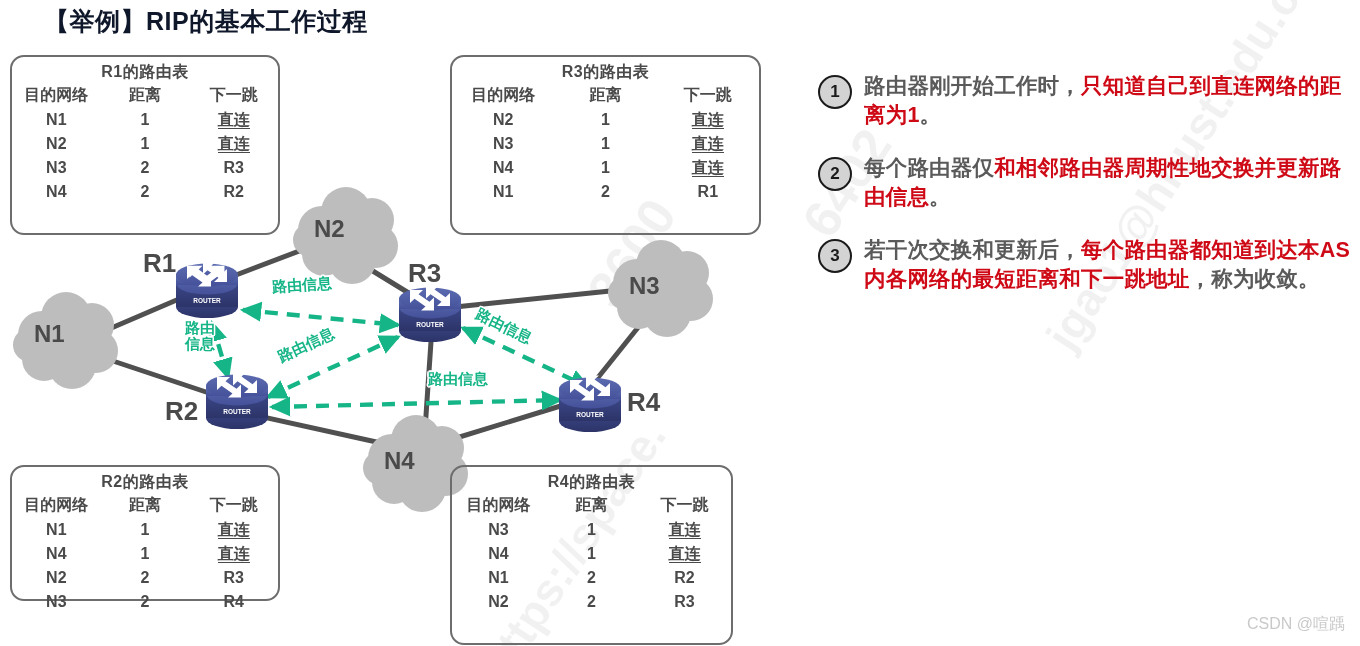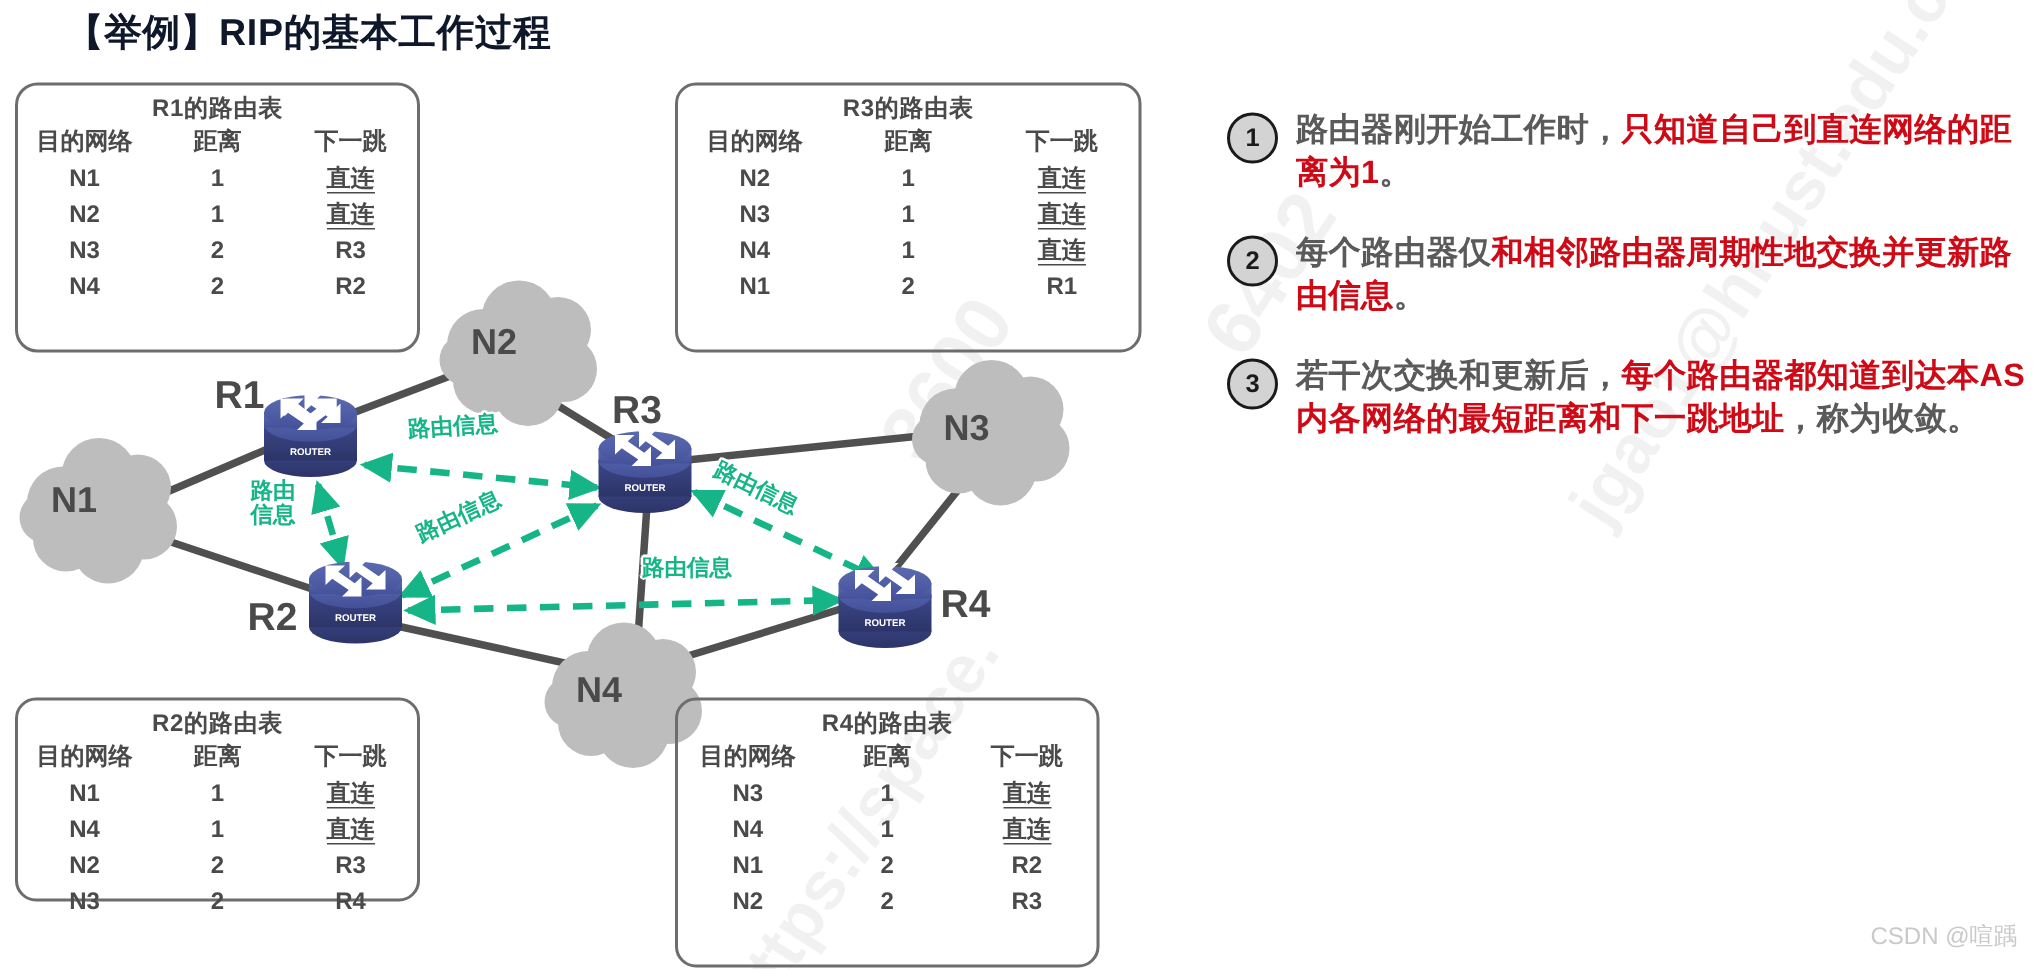--- a/index.html
+++ b/index.html
@@ -29,21 +29,21 @@
     font-size:16px;padding-top:5px;letter-spacing:.5px;
   }
   .rt table{width:100%;border-collapse:collapse;table-layout:fixed;}
   .rt th,.rt td{
     text-align:center;font-weight:bold;color:#4a4a4a;
     font-size:16px;padding:3px 0 3px 0;line-height:1.12;
   }
   .rt th{font-size:16px;padding-bottom:4px;}
   .rt td.u span{border-bottom:1.6px solid #4a4a4a;}
 
-  #rt-r1{left:10px;top:55px;width:270px;height:180px;border-radius:15px;}
+  #rt-r1{left:10px;top:55px;width:270px;height:180px;}
   #rt-r3{left:450px;top:55px;width:311px;height:180px;}
   #rt-r2{left:10px;top:465px;width:270px;height:136px;}
   #rt-r4{left:450px;top:465px;width:283px;height:180px;}
 
   
   #diagram{position:absolute;left:0;top:185px;width:760px;height:335px;}
 
   
   .nodelbl{
     position:absolute;font-weight:bold;color:#4a4a4a;
@@ -255,21 +255,21 @@
   <div class="cloudlbl" style="left:629px;top:272px;">N3</div>
   <div class="cloudlbl" style="left:384px;top:447px;">N4</div>
 
   <div class="nodelbl" style="left:143px;top:248px;">R1</div>
   <div class="nodelbl" style="left:165px;top:396px;">R2</div>
   <div class="nodelbl" style="left:408px;top:258px;">R3</div>
   <div class="nodelbl" style="left:627px;top:387px;">R4</div>
 
   <div class="riplbl" style="left:272px;top:277px;transform:rotate(-4deg);">路由信息</div>
 
-  <div class="riplbl" style="left:167px;top:320px;text-align:center;">
+  <div class="riplbl" style="left:185px;top:320px;text-align:center;">
     <div>路由</div>
     <div>信息</div>
   </div>
 
   <div class="riplbl" style="left:276px;top:337px;transform:rotate(-25deg);">路由信息</div>
 
   <div class="riplbl" style="left:428px;top:371px;">路由信息</div>
 
   <div class="riplbl" style="left:474px;top:318px;transform:rotate(26deg);">路由信息</div>
 

